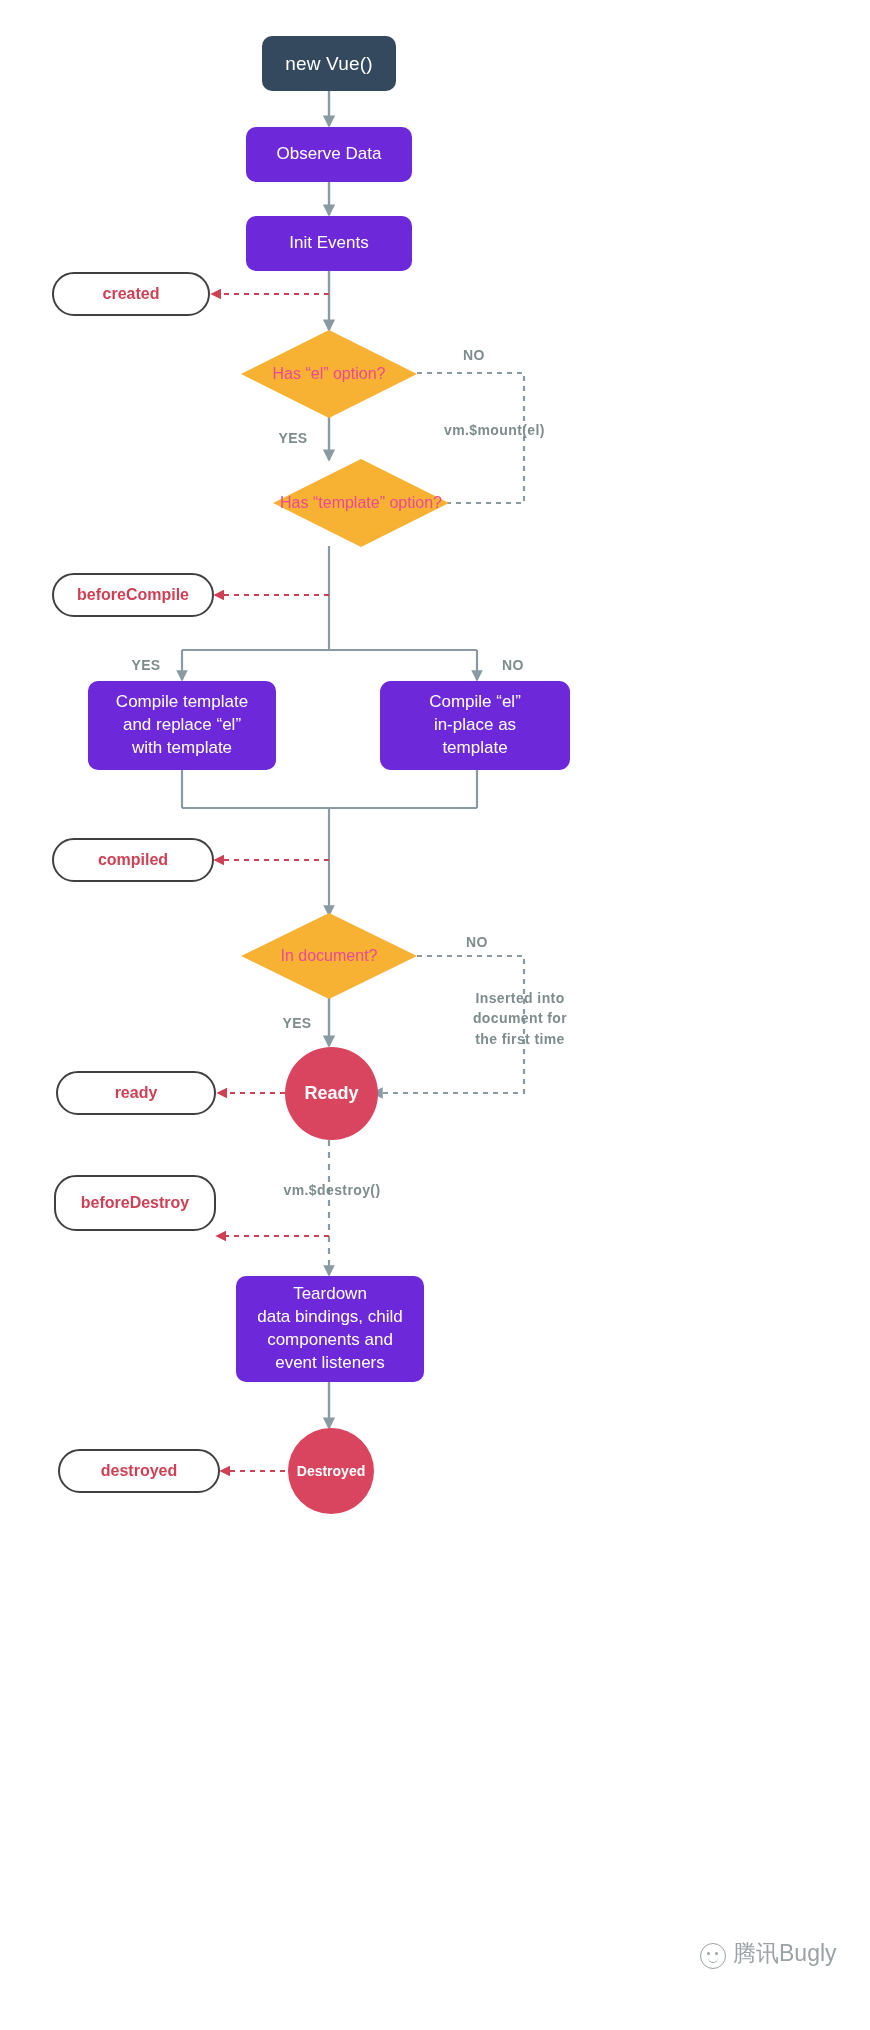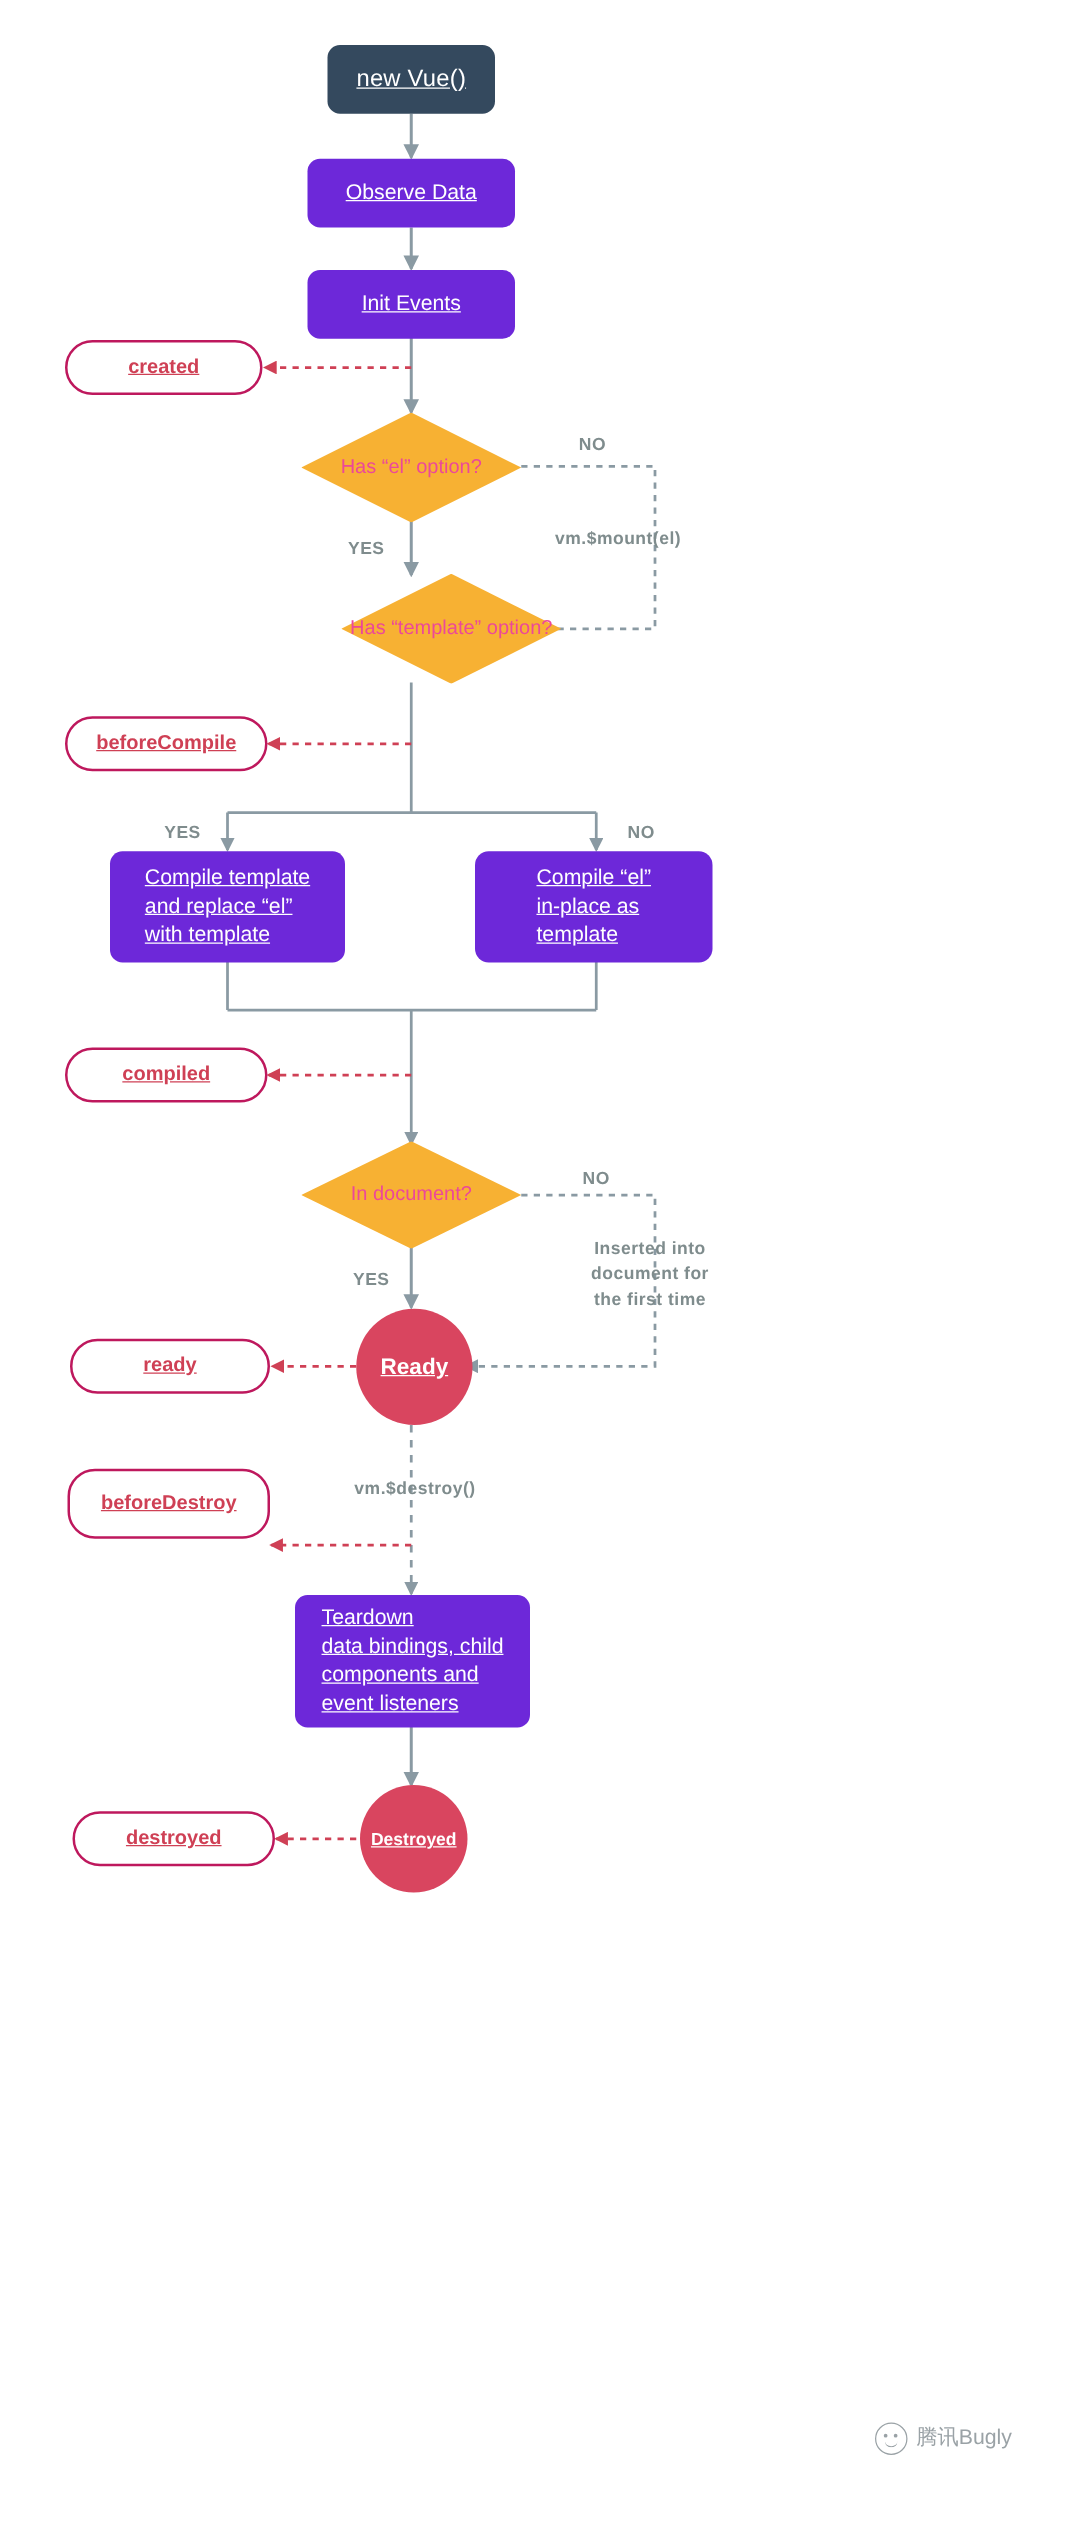--- a/index.html
+++ b/index.html
@@ -5,21 +5,21 @@
   html,body{margin:0;padding:0;}
   body{
     width:870px;height:2030px;
     background:#ffffff;
     font-family:"Liberation Sans", sans-serif;
     overflow:hidden;
   }
   #stage{position:relative;width:870px;height:2030px;}
   #edges{position:absolute;left:0;top:0;width:870px;height:2030px;}
 
-  .node{position:absolute;box-sizing:border-box;display:flex;align-items:center;justify-content:center;text-align:left;text-decoration:underline;}
+  .node{position:absolute;box-sizing:border-box;display:flex;align-items:center;justify-content:center;text-align:center;}
 
   .box-dark{
     background:#34495e;color:#ffffff;border-radius:10px;
     font-size:19px;font-weight:400;letter-spacing:.2px;
   }
   .box-green{
     background:#6d28d9;color:#ffffff;border-radius:10px;
     font-size:17px;font-weight:400;line-height:1.35;
   }
   .diamond-wrap{position:absolute;}
@@ -32,30 +32,30 @@
     display:flex;align-items:center;justify-content:center;text-align:center;
     color:#ec4899;font-size:16px;line-height:1.28;font-weight:400;
     pointer-events:none;
   }
   .circle{
     background:#d9455f;color:#ffffff;border-radius:50%;
     display:flex;align-items:center;justify-content:center;
     font-weight:bold;
   }
   .hook{
-    background:#ffffff;border:2px solid #be185d;color:#cf4055;
+    background:#ffffff;border:2px solid #404040;color:#cf4055;
     border-radius:22px;font-size:16px;font-weight:bold;
   }
   .edge-label{
     position:absolute;color:#7f8c8d;font-size:14px;font-weight:bold;
     letter-spacing:.4px;text-align:center;white-space:pre-line;line-height:1.45;
   }
   .watermark{
-    position:absolute;display:flex;align-items:flex-start;gap:7px;
-    color:#9aa2a6;font-size:17px;
+    position:absolute;display:flex;align-items:flex-end;gap:7px;
+    color:#9aa2a6;font-size:23px;
   }
   .wm-logo{
     width:24px;height:24px;border-radius:50%;
     border:1.6px solid #9aa2a6;position:relative;flex:0 0 auto;
   }
   .wm-logo:before,.wm-logo:after{
     content:"";position:absolute;width:3px;height:3px;border-radius:50%;
     background:#9aa2a6;top:8px;
   }
   .wm-logo:before{left:6px;}

